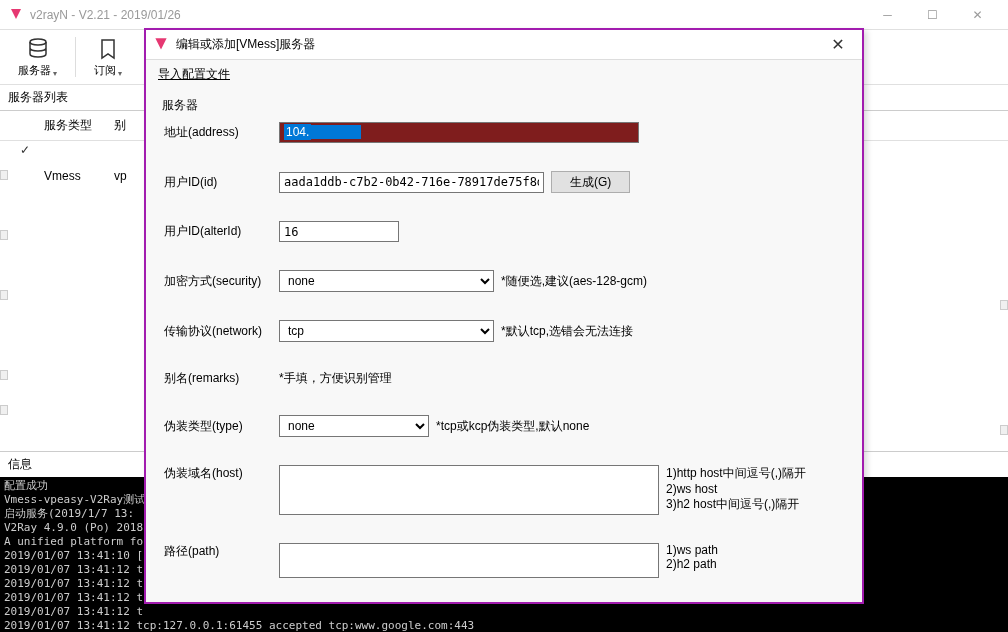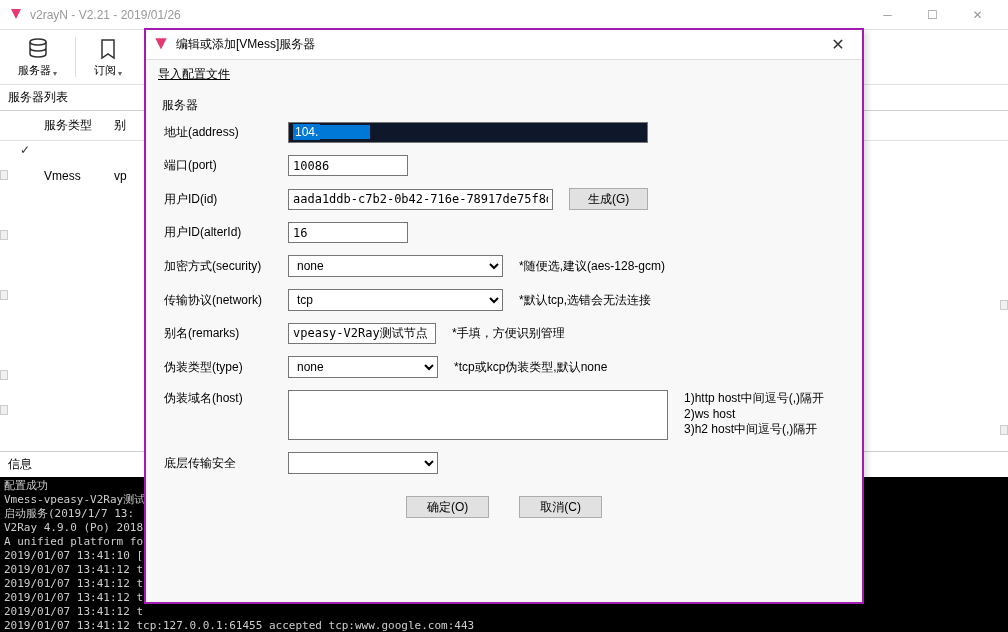--- a/index.html
+++ b/index.html
@@ -35,25 +35,25 @@
     .dialog-titlebar { height: 30px; display: flex; align-items: center; padding: 0 4px; background: #fff; border-bottom: 1px solid #ddd; }
     .dialog-titlebar .dicon { width: 18px; height: 18px; margin: 0 6px 0 2px; }
     .dialog-titlebar .dtitle { flex: 1; font-size: 12px; }
     .dialog-titlebar .dclose { width: 40px; text-align: center; font-size: 16px; color: #333; }
     
     .dialog-menu { padding: 6px 12px; font-size: 12px; text-decoration: underline; }
     
     .dialog-body { flex: 1; padding: 4px 16px 10px 16px; overflow: auto; }
     .section-label { margin: 4px 0 8px 0; font-size: 12px; }
     
-    .form-row { display: flex; align-items: center; margin-bottom: 12px; gap: 16px; }
+    .form-row { display: flex; align-items: center; margin-bottom: 28px; gap: 7px; }
     .form-row .flabel { width: 110px; font-size: 12px; text-align: left; padding-left: 2px; }
     .form-row .hint { font-size: 12px; color: #000; }
     .text-input { border: 1px solid #767676; background: #fff; padding: 2px 4px; font-family: Consolas, monospace; font-size: 12px; height: 21px; }
-    .text-input.selected { background: #0f172a; }
+    .text-input.selected { background: #7f1d1d; }
     .text-input.selected .sel { background: #0078d7; color: #fff; padding: 1px 2px; }
     select.text-input { font-family: inherit; height: 22px; }
     textarea.text-input { height: 50px; resize: none; }
     
     .btn { border: 1px solid #adadad; background: #e1e1e1; padding: 2px 18px; font-size: 12px; height: 22px; }
     
     .subsection { margin-top: 20px; margin-bottom: 8px; font-size: 12px; }
     
     .dialog-footer { padding: 10px 0 14px; display: flex; justify-content: center; gap: 30px; }
     
@@ -144,24 +144,20 @@
   </div>
   <div class="dialog-menu">导入配置文件</div>
   <div class="dialog-body">
     <div class="section-label">服务器</div>
 
     <div class="form-row">
       <span class="flabel">地址(address)</span>
       <div class="text-input selected" style="width:360px"><span class="sel">104.</span><span style="display:inline-block;width:50px;background:#0078d7">&nbsp;</span></div>
     </div>
 
-    <div class="form-row">
-      <span class="flabel">端口(port)</span>
-      <input class="text-input" style="width: 120px;" value="10086">
-    </div>
 
     <div class="form-row">
       <span class="flabel">用户ID(id)</span>
       <input class="text-input" style="width: 265px;" value="aada1ddb-c7b2-0b42-716e-78917de75f8d">
       <button class="btn">生成(G)</button>
     </div>
 
     <div class="form-row">
       <span class="flabel">用户ID(alterId)</span>
       <input class="text-input" style="width: 120px;" value="16">
@@ -174,39 +170,44 @@
     </div>
 
     <div class="form-row">
       <span class="flabel">传输协议(network)</span>
       <select class="text-input" style="width:215px"><option>tcp</option></select>
       <span class="hint">*默认tcp,选错会无法连接</span>
     </div>
 
     <div class="form-row">
       <span class="flabel">别名(remarks)</span>
-      <input class="text-input" style="width: 148px;" value="vpeasy-V2Ray测试节点">
       <span class="hint">*手填，方便识别管理</span>
     </div>
 
 
     <div class="form-row">
       <span class="flabel">伪装类型(type)</span>
       <select class="text-input" style="width:150px"><option>none</option></select>
       <span class="hint">*tcp或kcp伪装类型,默认none</span>
     </div>
 
     <div class="form-row" style="align-items:flex-start">
       <span class="flabel">伪装域名(host)</span>
       <textarea class="text-input" style="width: 380px;"></textarea>
       <span class="hint" style="white-space:pre-line">1)http host中间逗号(,)隔开
 2)ws host
 3)h2 host中间逗号(,)隔开</span>
     </div>
 
+    <div class="form-row" style="align-items:flex-start">
+      <span class="flabel">路径(path)</span>
+      <textarea class="text-input" style="width: 380px; height: 35px;"></textarea>
+      <span class="hint" style="white-space:pre-line">1)ws path
+2)h2 path</span>
+    </div>
 
     <div class="form-row">
       <span class="flabel">底层传输安全</span>
       <select class="text-input" style="width:150px"><option></option></select>
     </div>
 
     <div class="dialog-footer">
       <button class="btn" style="padding:2px 20px">确定(O)</button>
       <button class="btn" style="padding:2px 20px">取消(C)</button>
     </div>

